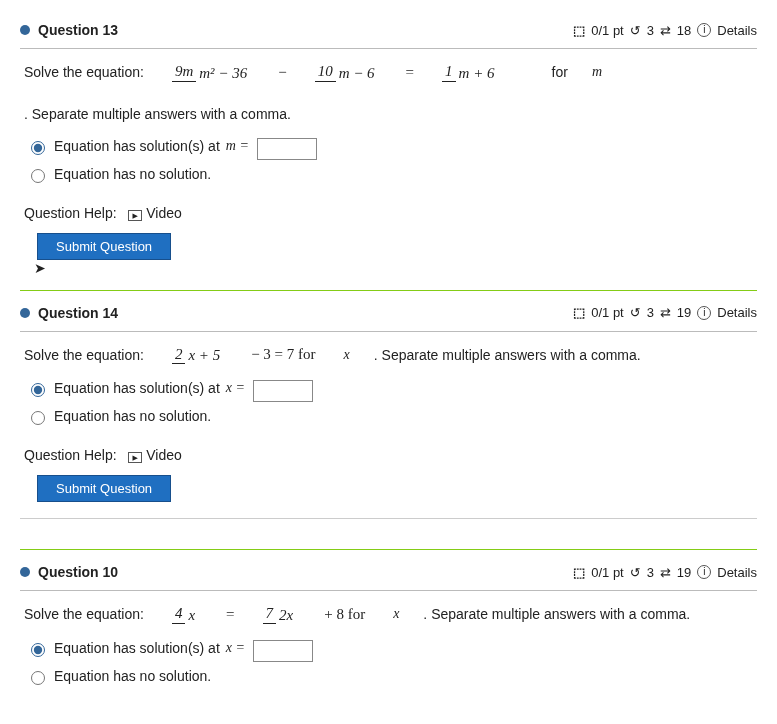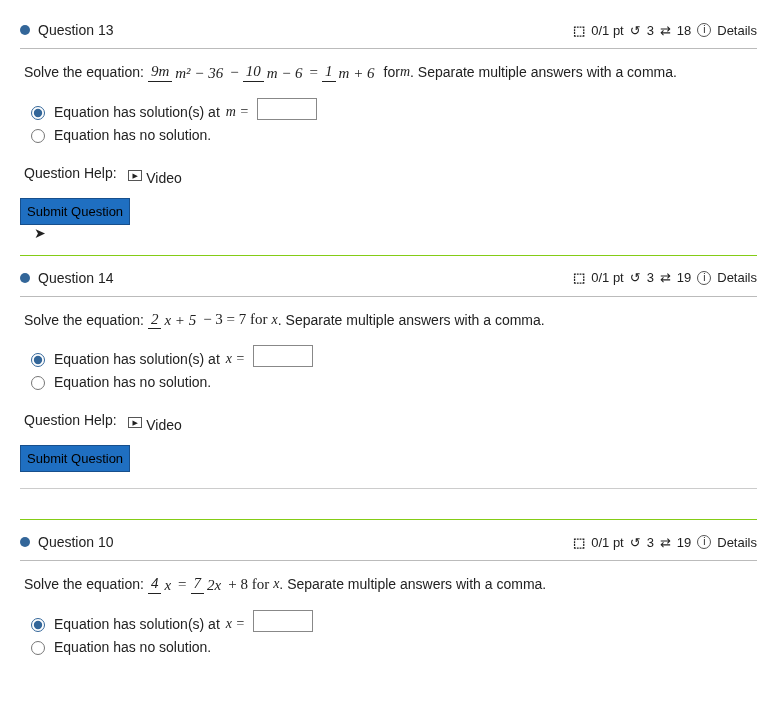--- a/index.html
+++ b/index.html
@@ -15,45 +15,45 @@
   .question-block { border-top: 1px solid #84cc16; padding: 14px 0; }
   .question-block:first-child { border-top: none; }
   .qheader {
     display: flex;
     justify-content: space-between;
     align-items: center;
     border-bottom: 1px solid #bbb;
     padding-bottom: 10px;
     margin-bottom: 14px;
   }
-  .qtitle { font-weight: 400; display: flex; align-items: center; gap: 8px; }
+  .qtitle { font-weight: 700; display: flex; align-items: center; gap: 8px; }
   .dot { width: 10px; height: 10px; background: #336699; border-radius: 50%; }
   .status { display: flex; align-items: center; gap: 6px; font-size: 13px; }
   .status .details { font-weight: 400; }
-  .prompt-row { display: flex; align-items: center; flex-wrap: wrap; gap: 0; margin: 6px 0 16px 0; padding-left: 4px; }
+  .prompt-row { display: flex; align-items: center; flex-wrap: wrap; gap: 24px; margin: 6px 0 16px 0; padding-left: 4px; }
   .prompt-row .lbl { margin-right: 4px; }
   .frac { display: inline-flex; flex-direction: row; align-items: center; font-style: italic; font-family: 'Times New Roman', serif; font-size: 15px; line-height: 1.1; vertical-align: middle; }
   .frac .num { border-bottom: 1px solid #222; padding: 0 3px 1px 3px; }
   .frac .den { padding: 1px 3px 0 3px; }
   .op { font-family: 'Times New Roman', serif; font-size: 15px; padding: 0 4px; }
   .ital { font-style: italic; font-family: 'Times New Roman', serif; }
-  .radio-row { display: flex; align-items: flex-end; gap: 6px; margin: 6px 0 6px 6px; }
+  .radio-row { display: flex; align-items: flex-start; gap: 6px; margin: 6px 0 6px 6px; }
   input[type="radio"] { accent-color: #336699; width: 14px; height: 14px; }
   .ans-input { border: 1px solid #888; height: 22px; width: 60px; margin-left: 2px; background: #fff; }
   .help-row { margin: 22px 0 12px 0; padding-left: 4px; font-size: 14px; }
-  .video-link { cursor: pointer; display: inline-flex; align-items: flex-start; gap: 4px; }
+  .video-link { cursor: pointer; display: inline-flex; align-items: flex-end; gap: 4px; }
   .video-box { border: 1px solid #555; width: 14px; height: 11px; display: inline-flex; align-items: center; justify-content: center; font-size: 7px; line-height: 1; }
   .submit-btn {
     background: #1f6fc1;
-    color: #000000;
+    color: #ffffff;
     border: 1px solid #174f8c;
-    padding: 5px 6px;
+    padding: 5px 18px;
     font-size: 13px;
     cursor: pointer;
-    margin-left: 0;
+    margin-left: 17px;
   }
   .inner-hr { border: none; border-top: 1px solid #ccc; margin: 16px 0; }
   .check-icon { font-weight: bold; }
   .redo-icon, .swap-icon, .info-icon { font-weight: normal; }
   .info-icon { border: 1px solid #555; border-radius: 50%; width: 14px; height: 14px; display: inline-flex; align-items: center; justify-content: center; font-size: 10px; line-height: 1; }
   .cursor-ptr { position: relative; left: 14px; font-size: 14px; }
 </style>
 </head>
 <body>
 

